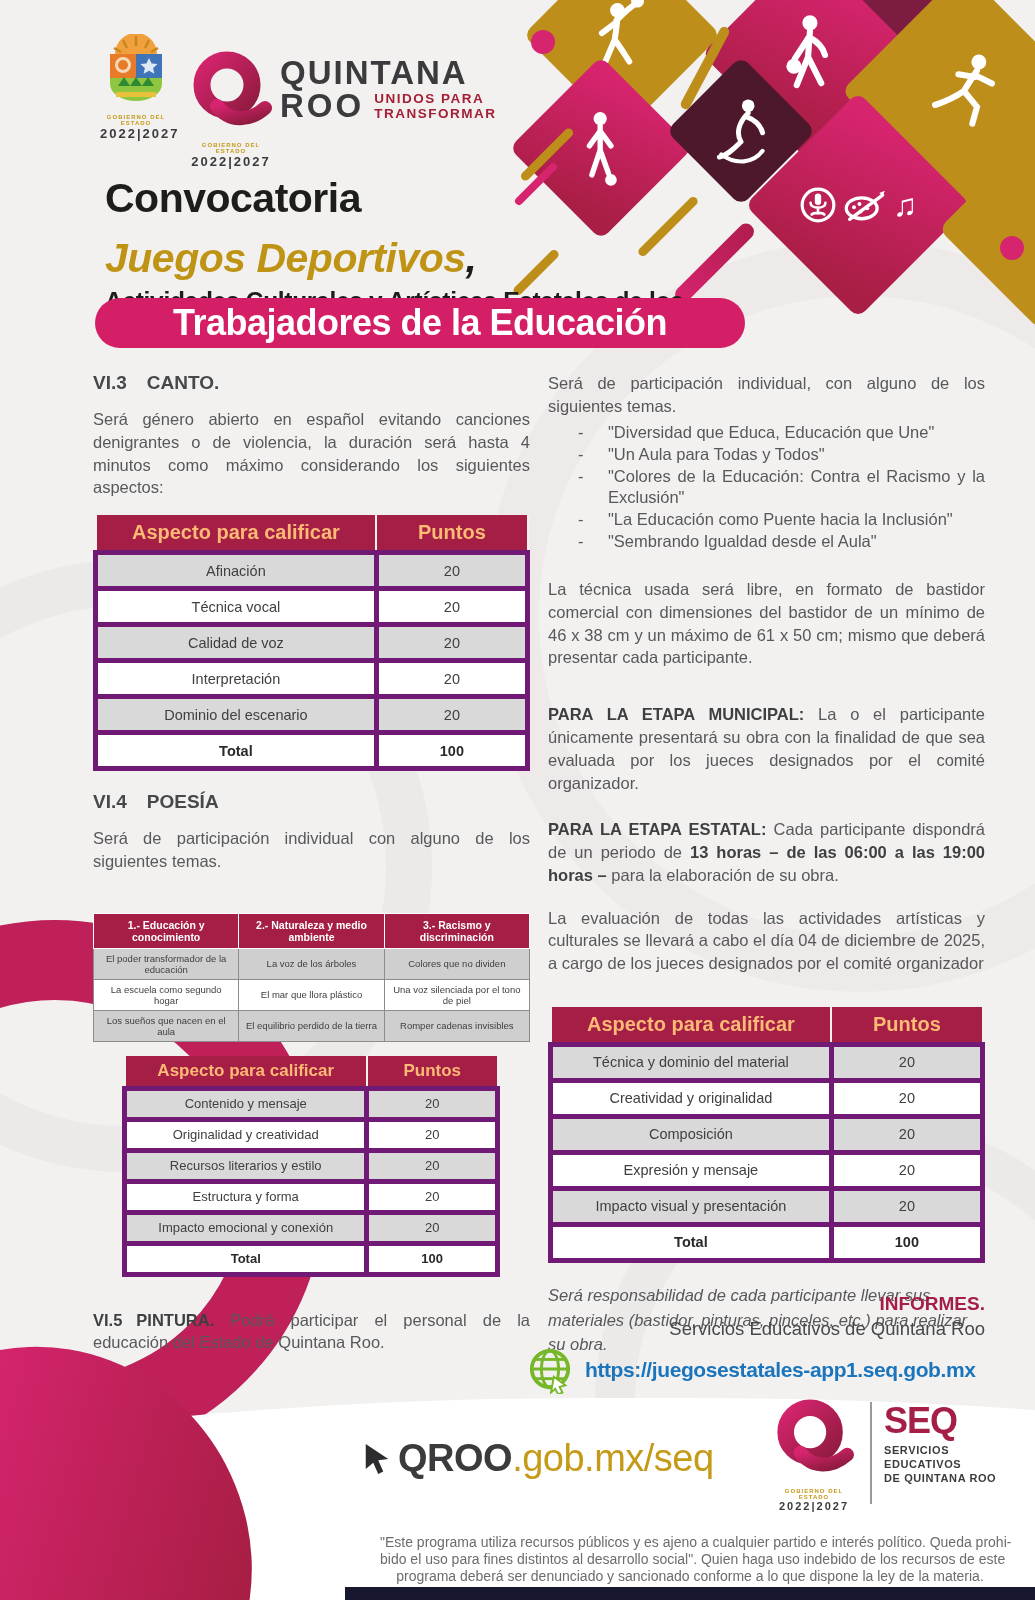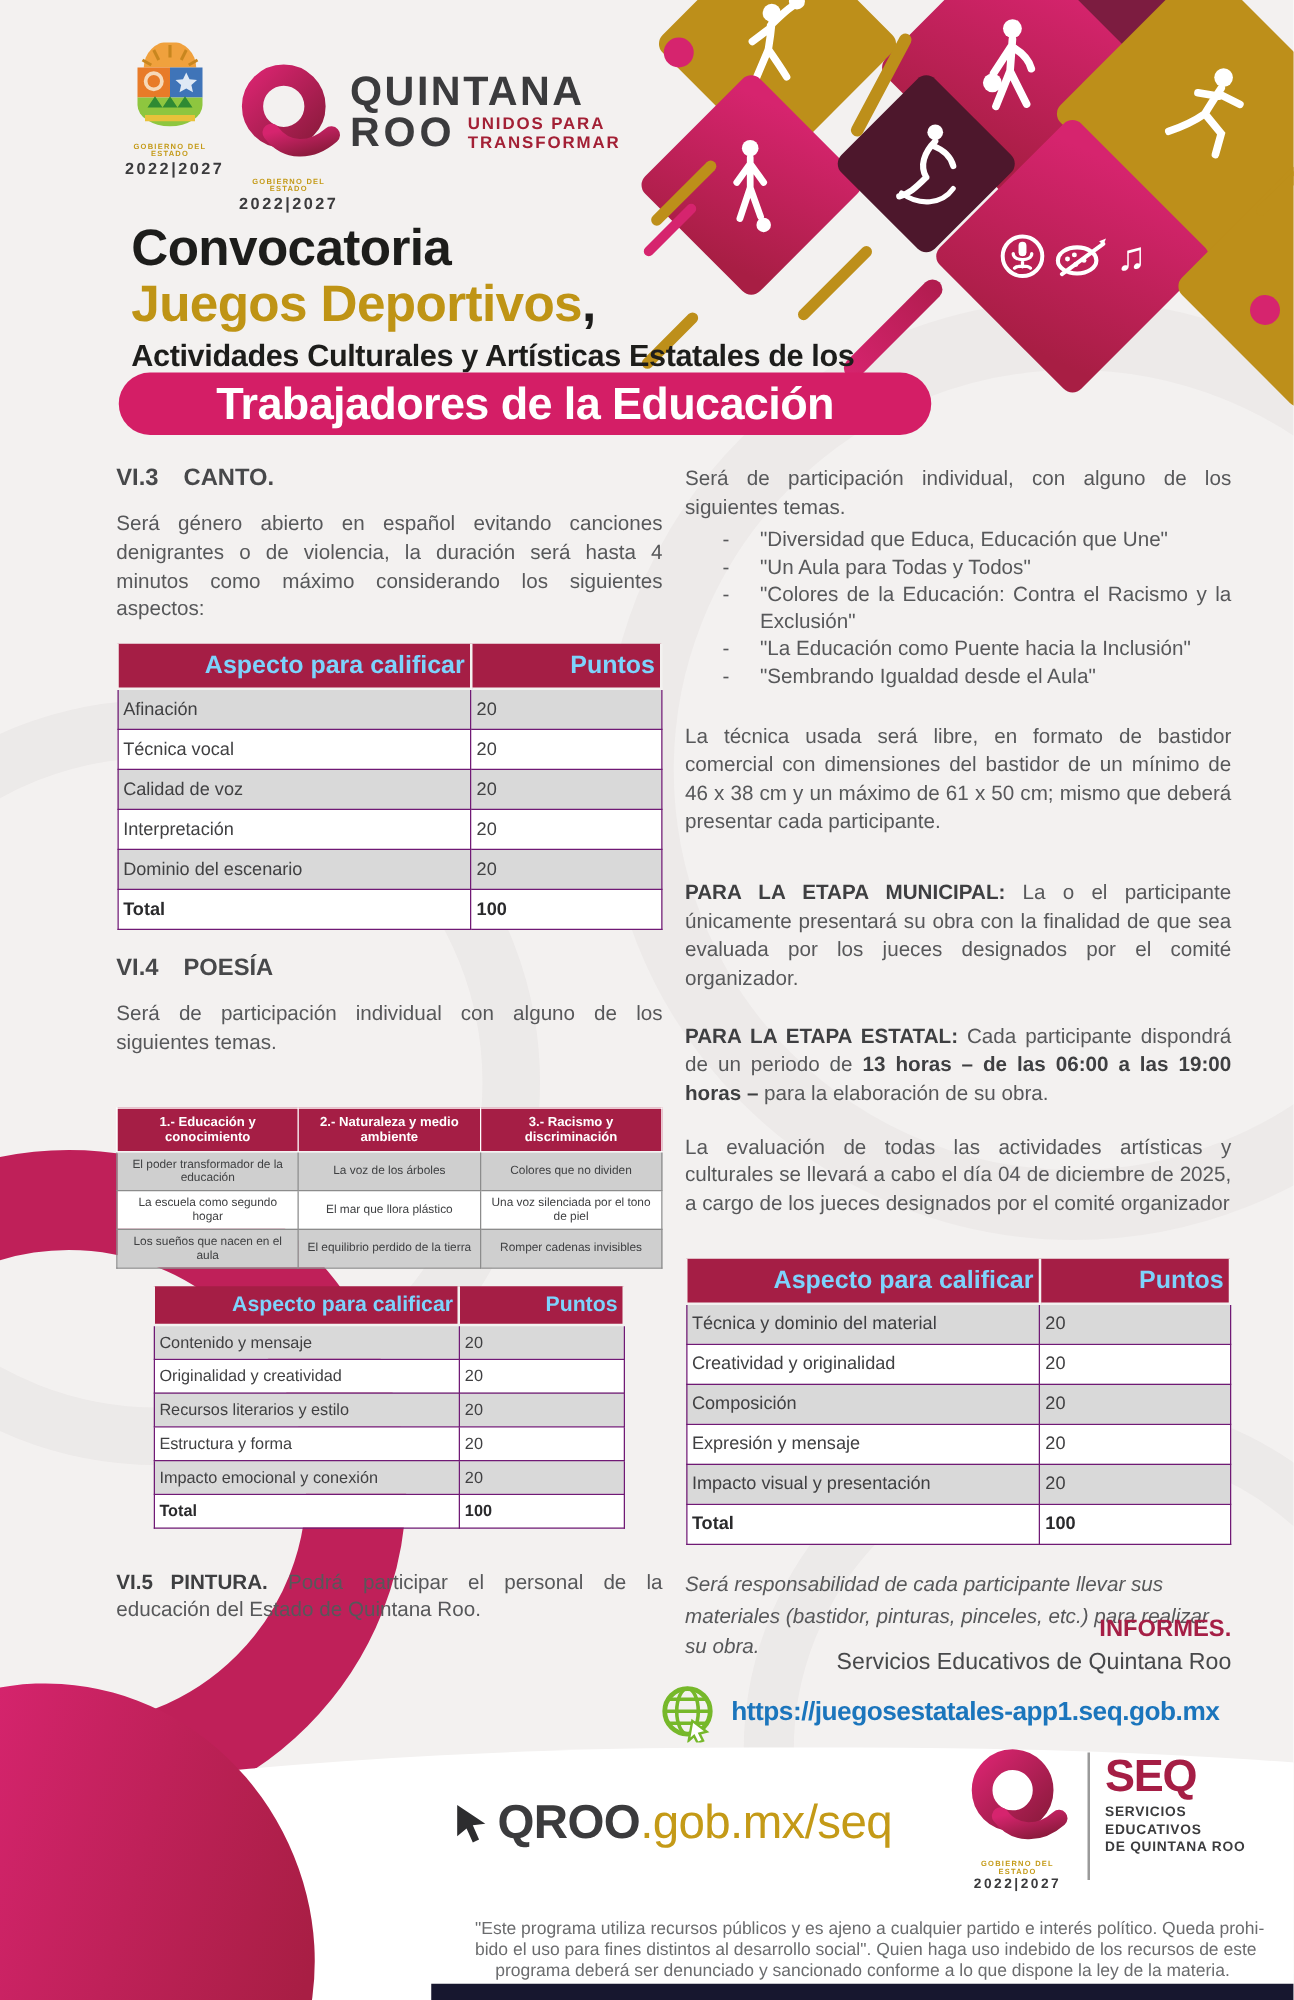--- a/index.html
+++ b/index.html
@@ -40,43 +40,43 @@
   .qmark-wrap { position:absolute; left:0; top:8px; width:86px; text-align:center; }
   .q-words { position:absolute; left:92px; top:14px; }
   .q-word1 { font-size:33px; font-weight:bold; color:#3b3b3d; letter-spacing:2px; line-height:1.0; }
   .q-row2 { display:flex; align-items:center; gap:10px; }
   .q-word2 { font-size:33px; font-weight:bold; color:#3b3b3d; letter-spacing:3px; line-height:1.05; }
   .q-tag { color:#a32035; font-weight:bold; font-size:13.5px; letter-spacing:1.5px; line-height:1.15; }
 
   
   .title-block { position:absolute; left:105px; top:178px; z-index:5; }
   .t1 { font-size:41px; font-weight:bold; color:#1d1d1b; letter-spacing:-0.5px; line-height:1.0; }
-  .t2 { font-size:41px; font-weight:bold; color:#bf9415; letter-spacing:-0.5px; line-height:1.05; margin-top:3px; }
+  .t2 { font-size:41px; font-weight:bold; color:#bf9415; letter-spacing:-0.5px; line-height:1.05; margin-top:18px;font-style:italic; }
   .t2 .comma { color:#1d1d1b; }
   .t3 { font-size:24.5px; font-weight:bold; color:#1d1d1b; letter-spacing:-0.3px; margin-top:7px; }
   .banner { position:absolute; left:95px; top:298px; width:650px; height:50px; background:#d41e66;
             border-radius:25px; display:flex; align-items:center; justify-content:center; z-index:5; }
   .banner span { color:#ffffff; font-size:36px; font-weight:bold; letter-spacing:-0.5px; }
 
   
   .col { position:absolute; top:372px; width:437px; z-index:5; }
   .col-left { left:93px; }
   .col-right { left:548px; }
   .sec-h { font-size:19px; font-weight:bold; color:#47484a; margin:0 0 14px 0; }
   .sec-h .num { margin-right:20px; }
   .para { font-size:16.5px; line-height:1.38; color:#57585a; text-align:justify; margin:0 0 16px 0; }
   .para b, .inline-b { font-weight:bold; color:#3e3f41; }
   .italic-p { font-style:italic; text-align:left; line-height:1.5; }
 
   table { border-collapse:collapse; }
   .score-table { width:100%; margin-bottom:20px; }
-  .score-table th { background:#a51e45; color:#7dd3fc; font-size:20px; font-weight:bold; padding:6px 4px;
-                    border:2px solid #f3f1f0; border-top:none;text-align:right; }
-  .score-table td { font-size:14.5px; color:#404042; padding:7.5px 4px;
-                    border:1px solid #701a75; background:#fff; }
+  .score-table th { background:#a51e45; color:#fdba74; font-size:20px; font-weight:bold; padding:6px 4px;
+                    border:2px solid #f3f1f0; border-top:none; }
+  .score-table td { font-size:14.5px; color:#404042; text-align:center; padding:7.5px 4px;
+                    border:5px solid #701a75; background:#fff; }
   .score-table tr.alt td { background:#d9d9d9; }
   .score-table tr.total td { font-weight:bold; color:#2a2a2c; background:#fff; }
   .score-table .c1 { width:65%; } .score-table .c2 { width:35%; }
 
   .temas-table { width:100%; margin:40px 0 14px 0; }
   .temas-table th { background:#a51e45; color:#fff; font-size:10.5px; font-weight:bold; padding:5px 2px;
                     border:1px solid #fff; }
   .temas-table td { font-size:9.5px; color:#3f4042; text-align:center; padding:4px 5px;
                     border:1px solid #8c8c8c; background:#fff; }
   .temas-table tr.alt td { background:#cfcfcf; }

